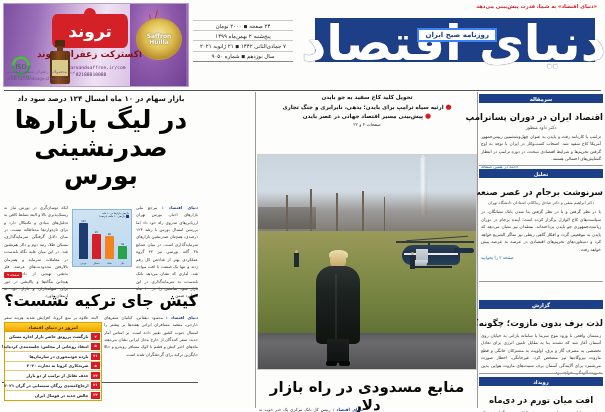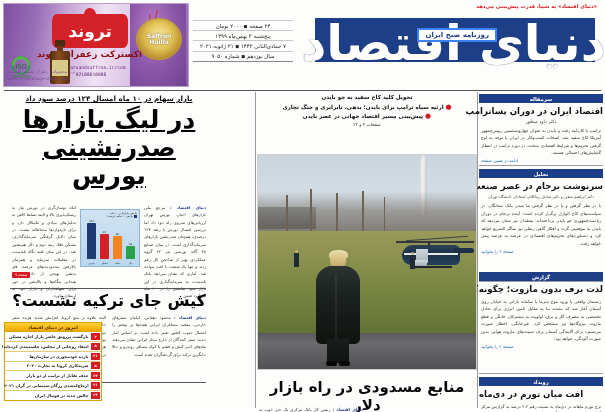--- a/index.html
+++ b/index.html
@@ -130,22 +130,22 @@
   .sidebar {
     position: absolute; right: 2px; top: 2px; width: 124px; height: 318px;
     border-right: none;
   }
   .sb-item { position: absolute; right: 0; width: 124px; }
   .sb-badge {
     width: 100%; background: #1d3f87; color: #fff;
     font-size: 5.2px; text-align: center; padding: 1.5px 0; font-weight: bold;
   }
   .sb-title {
-    font-size: 8.6px; font-weight: bold; color: #111; text-align: left;
-    margin-top: 3px; line-height: 1.25; white-space: nowrap; letter-spacing: -.2px;
+    font-size: 8.6px; font-weight: bold; color: #111; text-align: center;
+    margin-top: 9px; line-height: 1.25; white-space: nowrap; letter-spacing: -.2px;
   }
   .sb-author {
     font-size: 4.6px; color: #444; text-align: center; margin-top: 2px;
   }
   .sb-body {
     font-size: 4.3px; color: #333; line-height: 1.75; text-align: justify;
     margin-top: 3px; padding: 0 2px;
   }
   .sb-more { font-size: 4.3px; color: #1d6fb8; text-align: left; margin-top: 1.5px; padding-left:2px;}
   .sb-sep { position: absolute; right: 0; width: 124px; height: .6px; background: #9a9a9a; }
@@ -260,21 +260,21 @@
     position: absolute; left: 0; width: 220px; text-align: center;
     font-size: 15px; font-weight: bold; color: #0a0a0a; letter-spacing: -.6px;
   }
   .mid-body {
     position: absolute; font-size: 4.2px; color: #2a2a2a; line-height: 1.8;
     text-align: justify; direction: rtl;
   }
   .lead-in { color: #1d3f87; font-weight: bold; }
 
   
-  .leftcol { position: absolute; left: 10px; top: 2px; width: 198px; height: 318px; text-decoration: underline; }
+  .leftcol { position: absolute; left: 2px; top: 2px; width: 198px; height: 318px; }
   .lc-kicker {
     font-size: 7.2px; font-weight: bold; color: #111; text-align: center;
     margin-top: 2px; white-space: nowrap; letter-spacing: -.2px;
   }
   .lc-title {
     font-size: 25px; font-weight: bold; color: #050505; text-align: center;
     line-height: 1.12; letter-spacing: -1.2px; margin-top: 3px;
   }
   .lc-body {
     position: absolute; font-size: 4.1px; color: #2b2b2b; line-height: 1.8;
@@ -401,21 +401,21 @@
 
       <div class="sb-item" style="top:77px;">
         <div class="sb-badge">تحلیل</div>
         <div class="sb-title">سرنوشت برجام در عصر صنعت</div>
         <div class="sb-author" style="font-size:4px;line-height:1.4;">دکتر ابراهیم متقی و دکتر صادق زیباکلام، استادان دانشگاه تهران</div>
         <div class="sb-body">با در نظر گرفتن و با در نظر گرفتن بنا شدن بانک نشانگان، در سیاست‌های کاخ الوازل برگزار کرده است؛ آینده برجام در دوران ریاست‌جمهوری جو بایدن پرداخته‌اند. منتقدان نیز نشان می‌دهد که بایدن به موقعیتی گردد و افکار گاهی ربطی نیز نماگر الشریع خواهد کرد و دستاوردهای تحریم‌های اقتصادی در عرصه به عرصه پیش خواهد رفت.</div>
         <div class="sb-more">صفحه ۲ را بخوانید</div>
       </div>
       <div class="sb-sep" style="top:189px;"></div>
 
-      <div class="sb-item" style="top:180px;">
+      <div class="sb-item" style="top:208px;">
         <div class="sb-badge">گزارش</div>
         <div class="sb-title">لذت برف بدون مازوت؛ چگونه؟</div>
         <div class="sb-body">زمستان واقعی با ورود موج سرما با سامانه بارانی به خیابان روی آسمان آغاز شد که نشدند بنا به مقابل تامین انرژی برای تعادل تخصصی به مصرف گاز و برق، اولویت به مشترکان خانگی و قطع مازوت نیروگاه‌ها نیز مشخص کرد. غیرخانگی، اخطار صورت می‌شمرد برای آلایندگی آسمان برف نسبت‌های مازوت هوایی بدین صورت آلودگی، خواهد بود.</div>
         <div class="sb-more">صفحه ۲ را بخوانید</div>
       </div>
       <div class="sb-sep" style="top:281px;"></div>
 
       <div class="sb-item" style="top:285px;">
         <div class="sb-badge">رویداد</div>
         <div class="sb-title">افت میان تورم در دی‌ماه</div>

